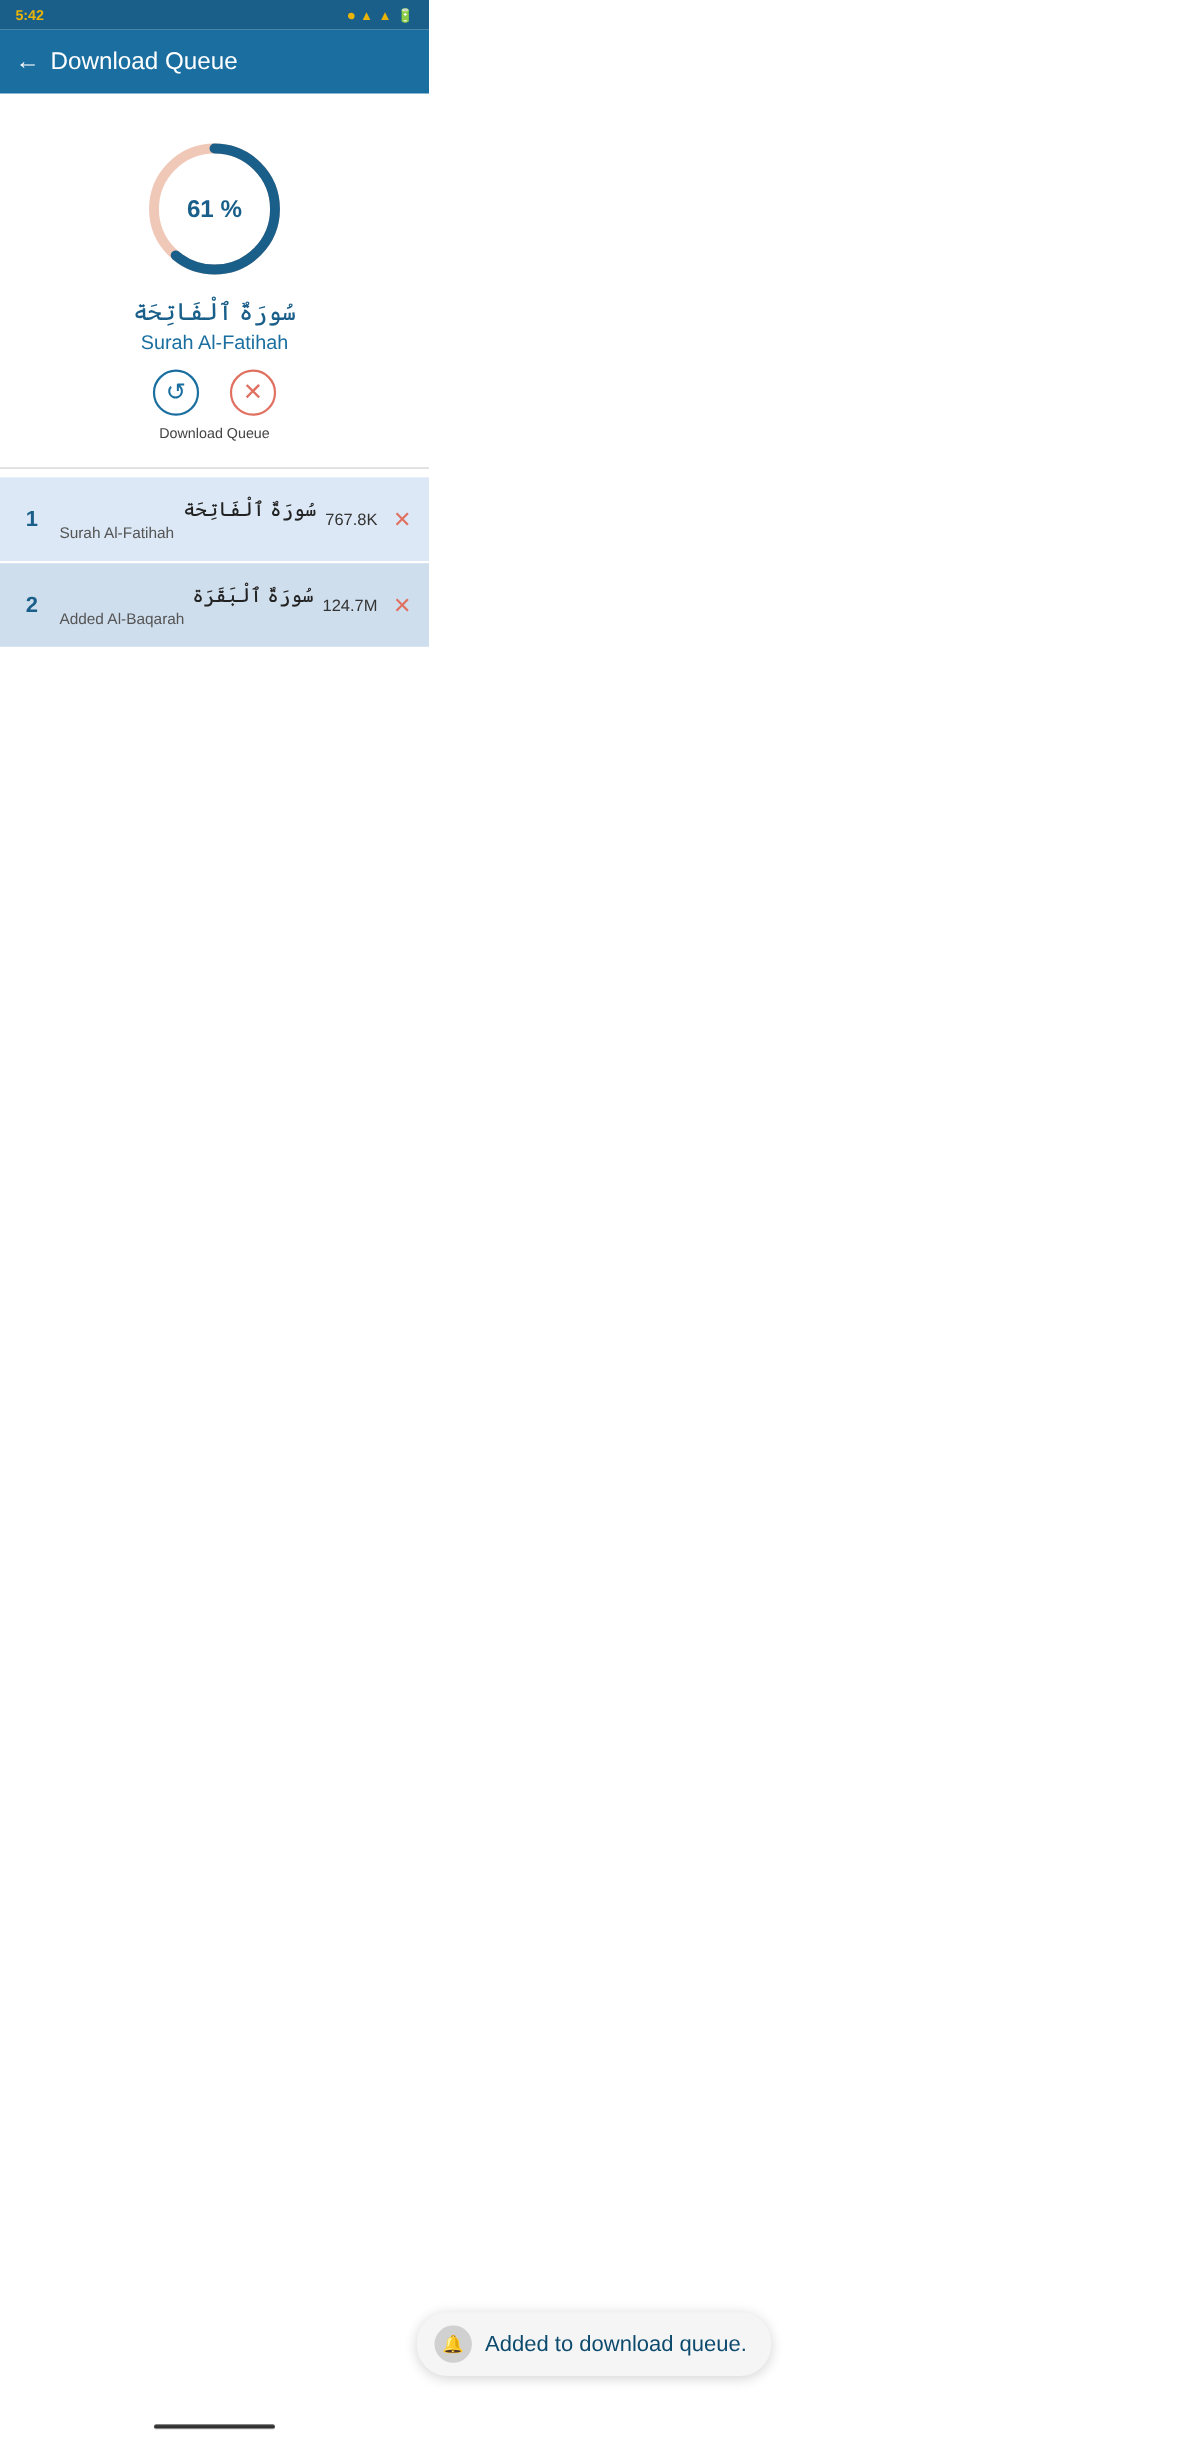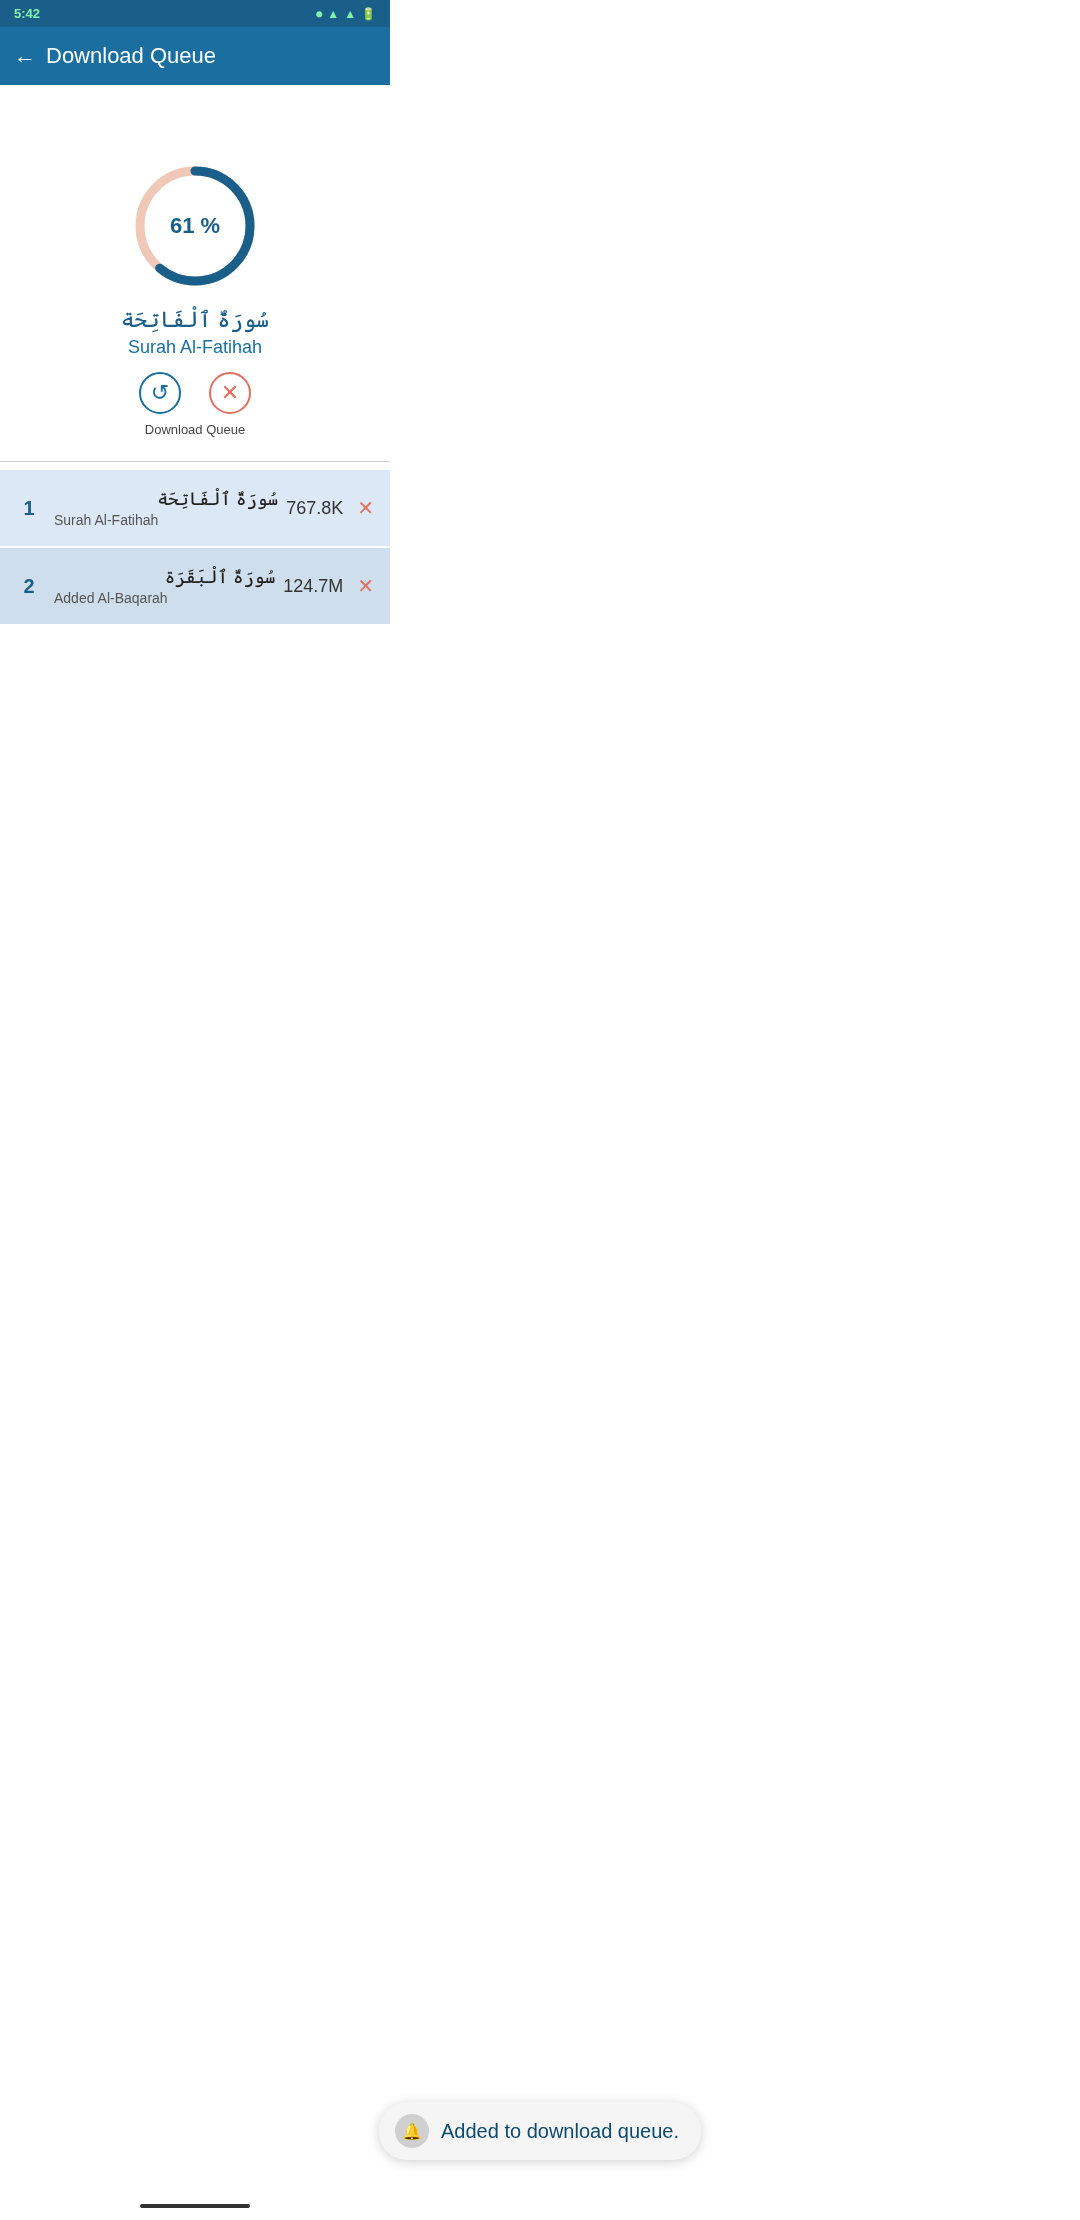--- a/index.html
+++ b/index.html
@@ -10,21 +10,21 @@
       min-height: 812px;
       background: #ffffff;
       font-family: 'Segoe UI', Arial, sans-serif;
       position: relative;
       overflow-x: hidden;
     }
 
     
     .status-bar {
       background: #1a5f8a;
-      color: #86efac;
+      color: #eab308;
       display: flex;
       justify-content: space-between;
       align-items: center;
       padding: 6px 14px;
       font-size: 13px;
       font-weight: 600;
     }
     .status-right {
       display: flex;
       align-items: center;
@@ -53,21 +53,20 @@
     }
     .toolbar-title {
       font-size: 22px;
       font-weight: 400;
       color: white;
     }
 
     
     .content {
       padding: 20px 0 0 0;
-      margin-top: 36px;
     }
 
     
     .progress-section {
       display: flex;
       flex-direction: column;
       align-items: center;
       padding: 20px 0 10px 0;
     }
 
@@ -200,21 +199,21 @@
       direction: rtl;
       margin-bottom: 2px;
     }
 
     .item-latin {
       font-size: 14px;
       color: #555;
     }
 
     .item-size {
-      font-size: 18px;
+      font-size: 15px;
       color: #333;
       margin-right: 10px;
       flex-shrink: 0;
     }
 
     .item-remove {
       color: #e07060;
       font-size: 20px;
       cursor: pointer;
       flex-shrink: 0;

